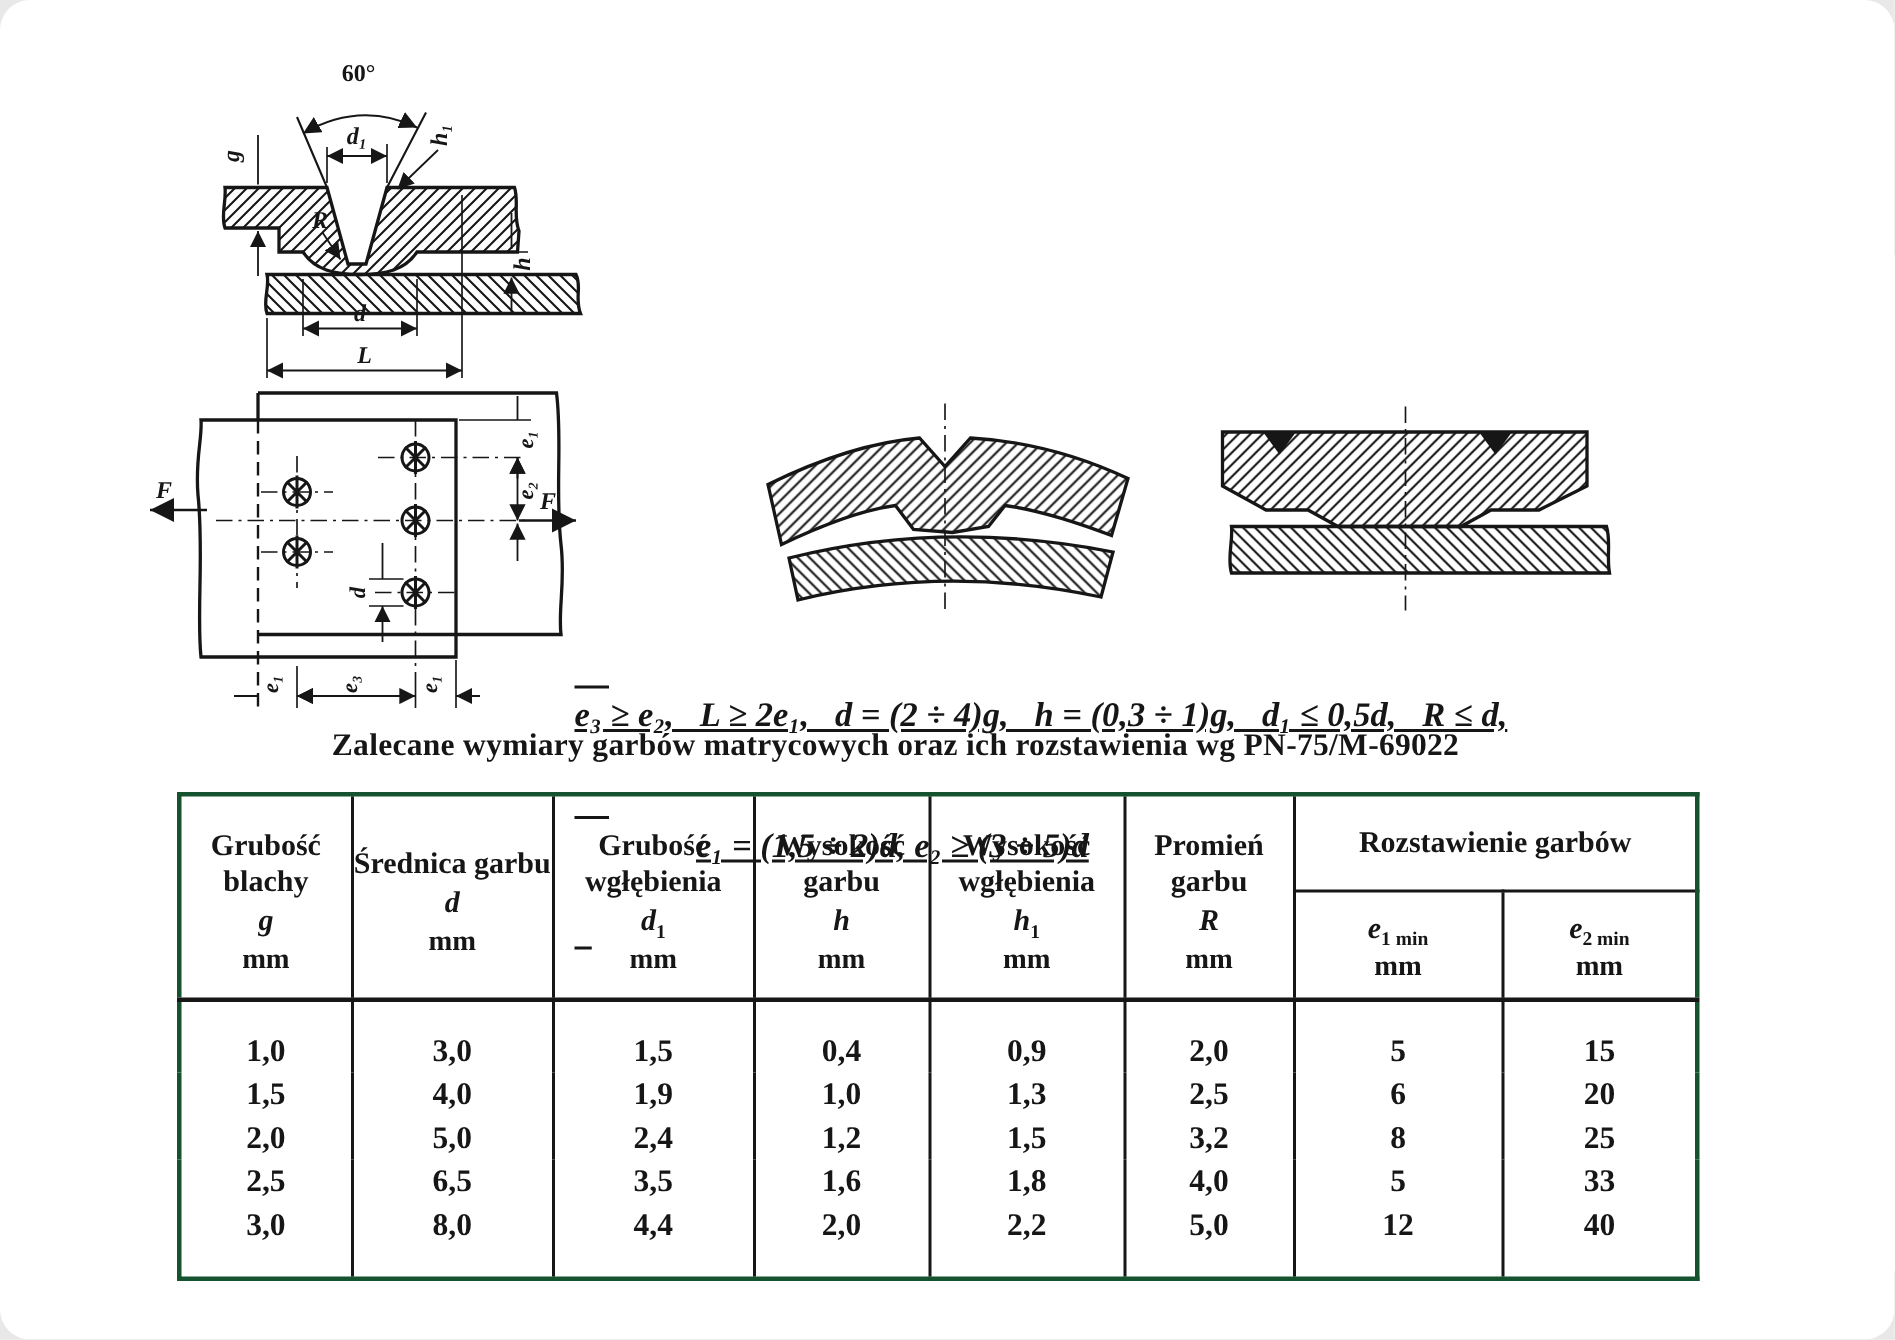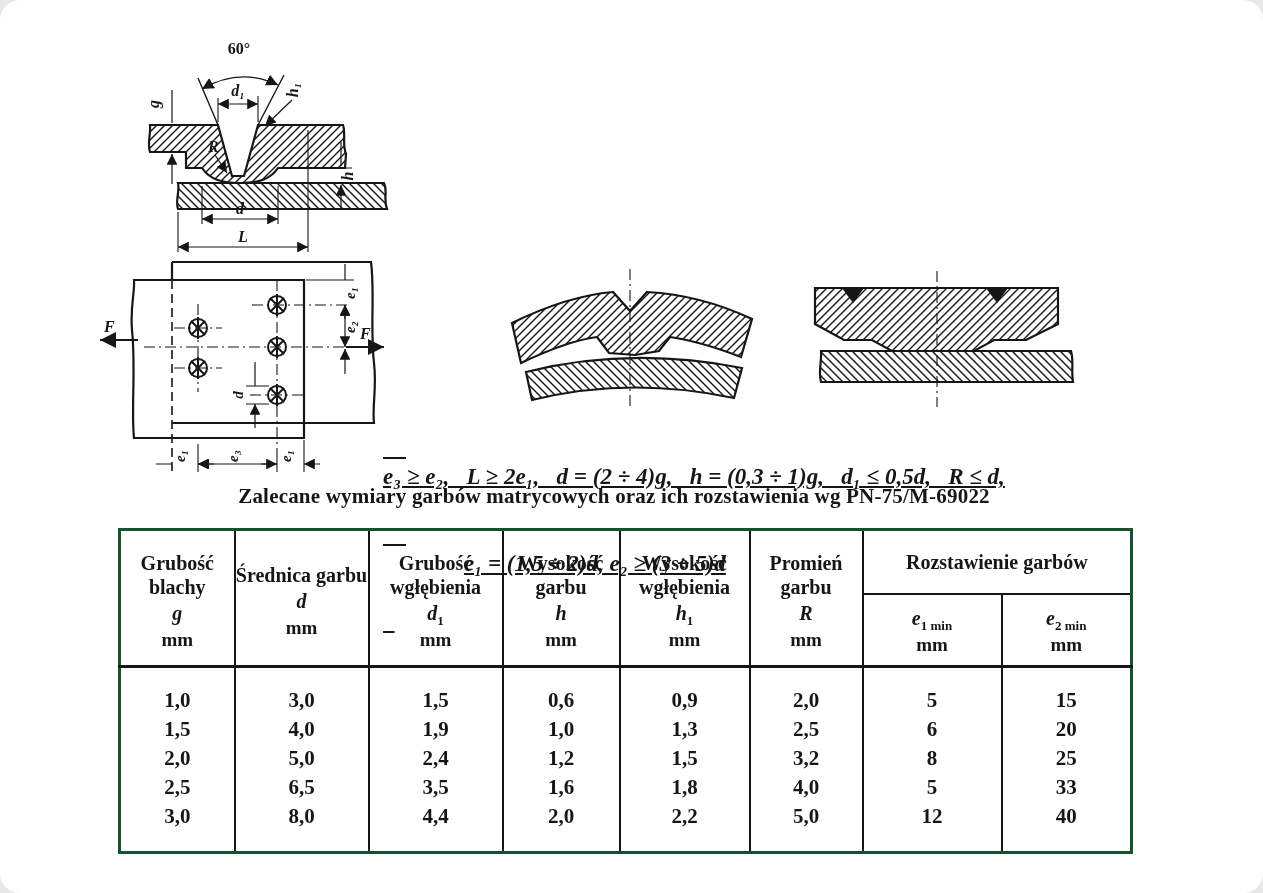--- a/index.html
+++ b/index.html
@@ -8,21 +8,21 @@
   svg{position:absolute;overflow:visible;}
   svg text{fill:#161616;}
   .t-it{font:italic bold 16px "Liberation Serif","DejaVu Serif",serif;}
   .t-it-sm{font:italic bold 15px "Liberation Serif","DejaVu Serif",serif;}
   .t-up{font:bold 16px "Liberation Serif","DejaVu Serif",serif;}
   .formulas{position:absolute;left:383px;top:404px;width:860px;
             font:italic bold 23px "Liberation Serif","DejaVu Serif",serif;
             white-space:pre-wrap;line-height:29px;text-decoration:underline;}
   .formulas .l2{margin-left:81px;}
   .caption{position:absolute;left:0;top:484px;width:1194px;text-align:center;
-           font:bold 21px "Liberation Serif","DejaVu Serif",serif;letter-spacing:.2px;padding-left:17px;}
+           font:bold 21px "Liberation Serif","DejaVu Serif",serif;letter-spacing:.2px;}
   table.spec{position:absolute;left:118px;top:528px;width:1012px;border-collapse:collapse;
              table-layout:fixed;border:3px solid #14532d;}
   table.spec th,table.spec td{border-left:2px solid #161616;border-right:2px solid #161616;
              text-align:center;vertical-align:middle;padding:0;}
   thead th{font:bold 20px "Liberation Serif","DejaVu Serif",serif;}
   thead{border-bottom:3px solid #161616;}
   th.grp{border-bottom:2px solid #161616;height:62px;}
   tr.subrow th{height:70px;}
   .ht{font:bold 20px "Liberation Serif","DejaVu Serif",serif;line-height:24px;padding-top:6px;}
   .hs{font:bold italic 20px "Liberation Serif","DejaVu Serif",serif;line-height:24px;margin-top:2px;}
@@ -250,21 +250,21 @@
           <div class="hs"><i>e</i><sub>2 min</sub></div>
           <div class="hu">mm</div>
         </th>
       </tr>
     </thead>
     <tbody>
       <tr>
         <td>1,0</td>
         <td>3,0</td>
         <td>1,5</td>
-        <td>0,6</td>
+        <td>0,4</td>
         <td>0,9</td>
         <td>2,0</td>
         <td>5</td>
         <td>15</td>
       </tr>
       <tr>
         <td>1,5</td>
         <td>4,0</td>
         <td>1,9</td>
         <td>1,0</td>

